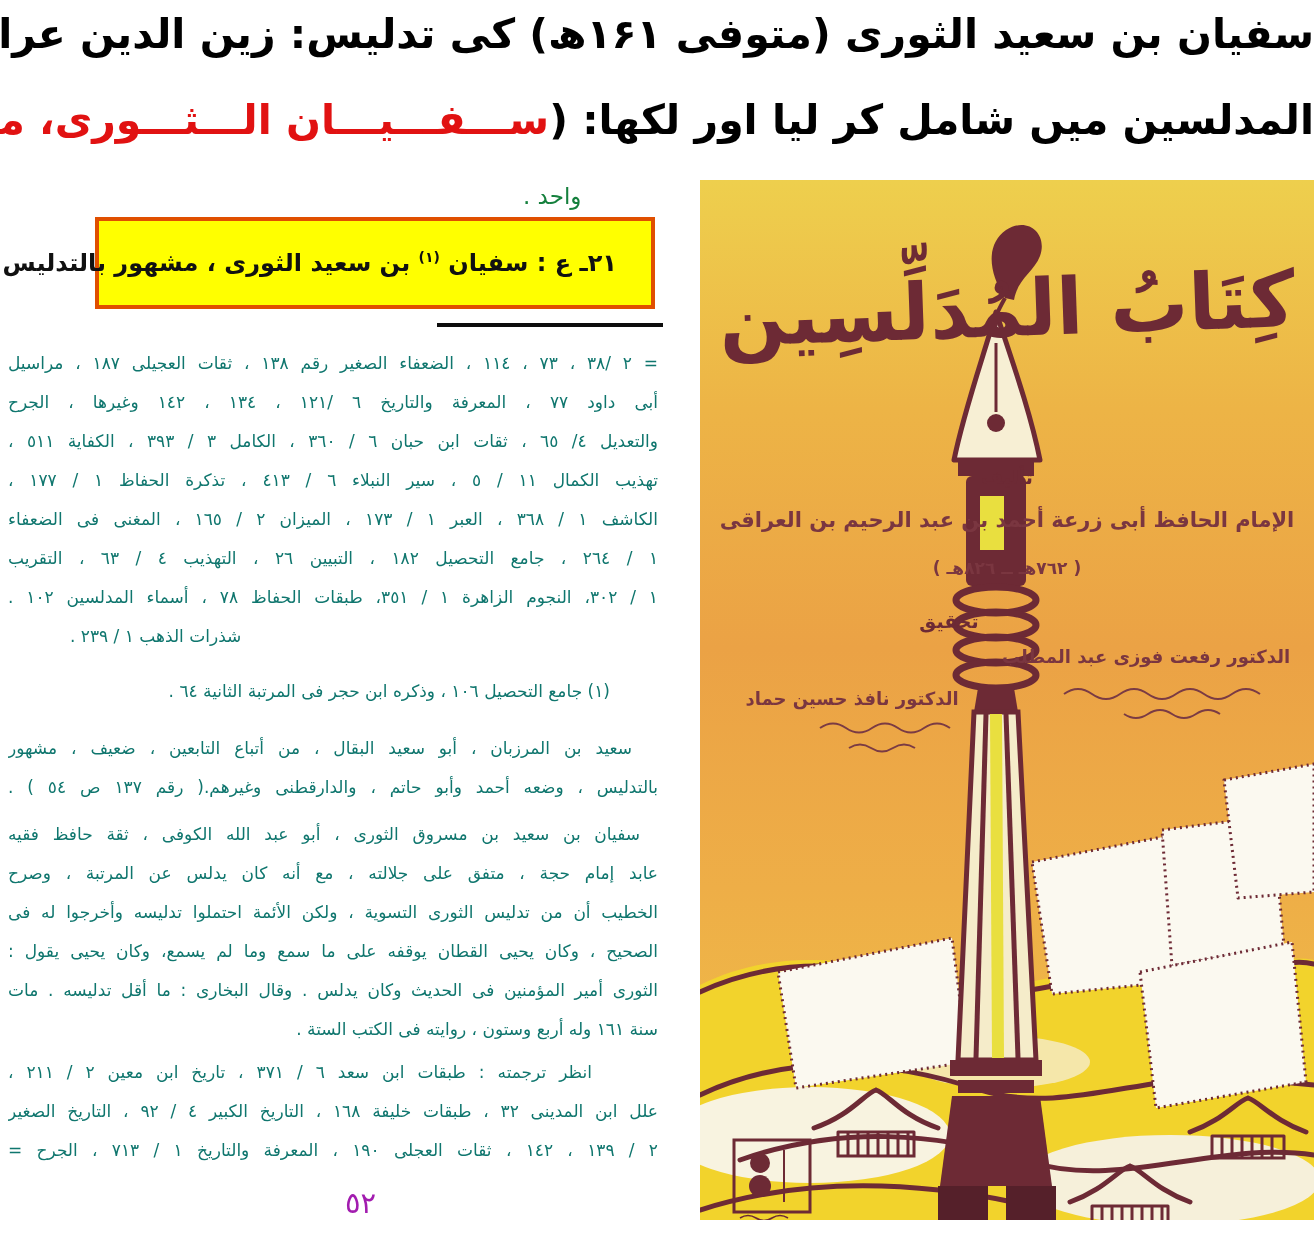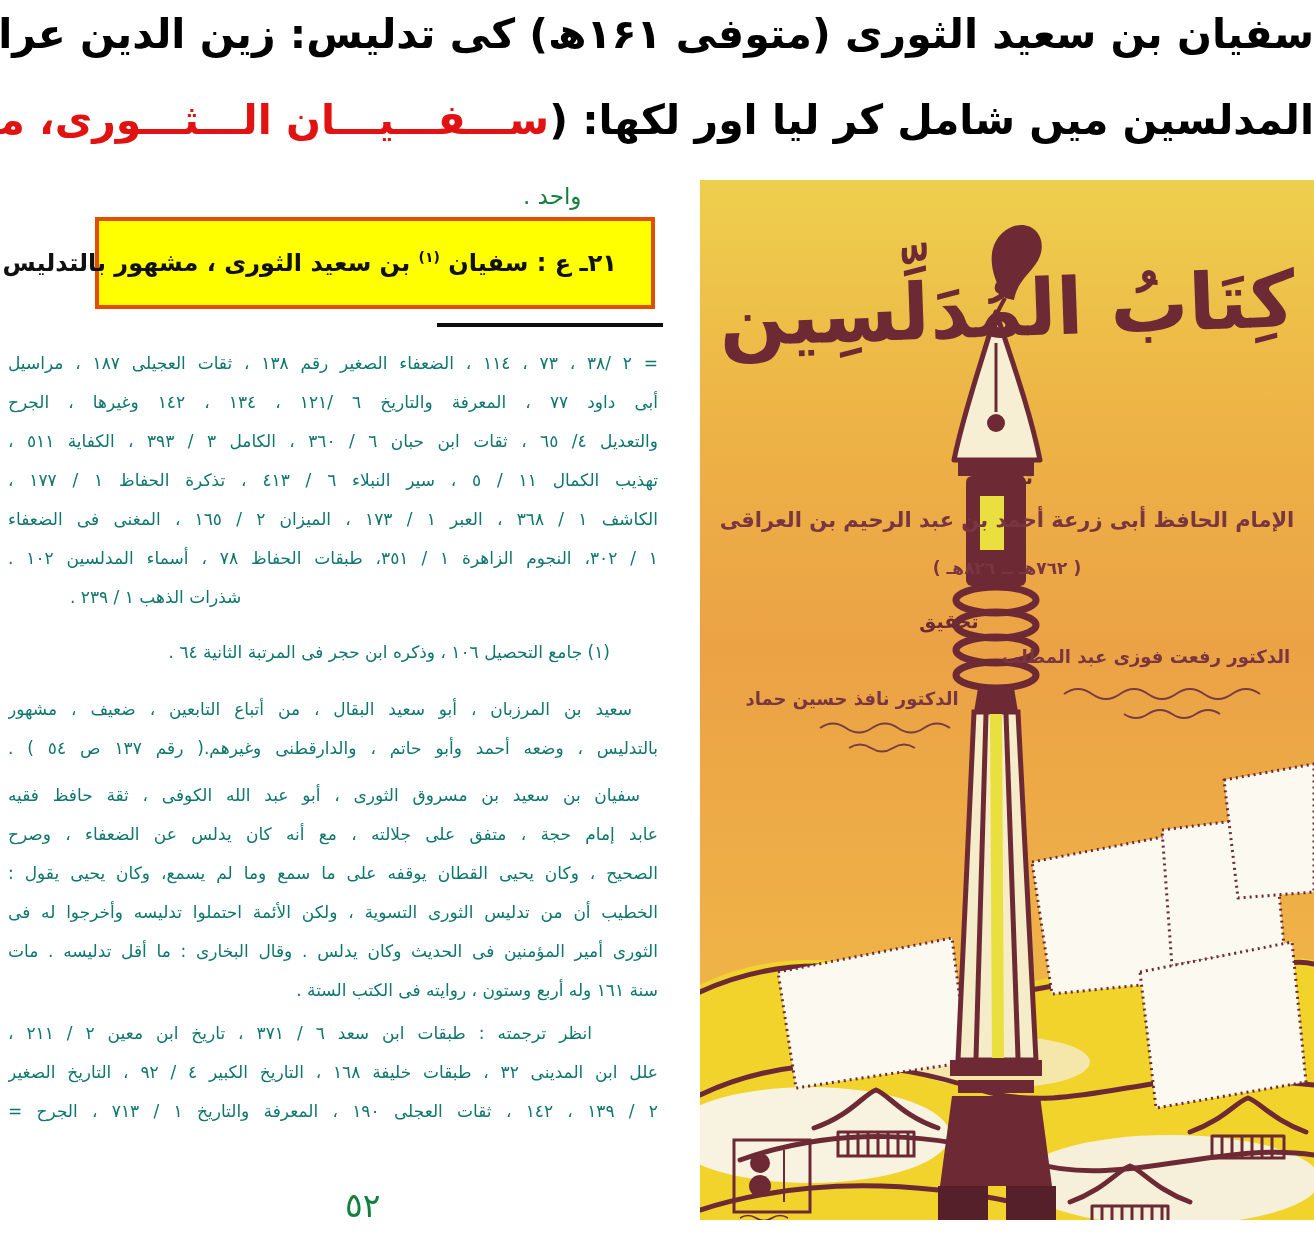--- a/index.html
+++ b/index.html
@@ -42,21 +42,21 @@
   .ll{text-align:right;text-align-last:left;padding-left:62px;}
   .in48{padding-right:48px;}
   .in26{padding-right:26px;}
   .in18{padding-right:18px;}
   .in66{padding-right:66px;}
   .g16{margin-top:16px;}
   .g18{margin-top:18px;}
   .g8{margin-top:8px;}
   .g4{margin-top:4px;}
   .page-num{
-    position:absolute;top:1186px;left:345px;font-size:33px;color:#15803d;direction:rtl;
+    position:absolute;top:1186px;left:345px;font-size:29px;color:#a21caf;direction:rtl;
   }
   
   .cover{
     position:absolute;top:180px;left:700px;width:614px;height:1040px;overflow:hidden;
   }
   .cover svg{position:absolute;top:0;left:0;}
   .cover-text{position:absolute;direction:rtl;color:#6d2a35;text-align:center;}
   .cover-title{top:84px;left:0;width:614px;font-size:78px;font-weight:bold;
     transform:rotate(-2deg);letter-spacing:0;}
   .cover-byline{top:286px;left:0;width:614px;font-size:19px;font-weight:bold;}
@@ -85,29 +85,30 @@
   </div>
 
   <div class="rule"></div>
 
   <div class="scan-body">
     <div class="bl jl">= ٢ /٣٨ ، ٧٣ ، ١١٤ ، الضعفاء الصغير رقم ١٣٨ ، ثقات العجيلى ١٨٧ ، مراسيل</div>
     <div class="bl jl">أبى داود ٧٧ ، المعرفة والتاريخ ٦ /١٢١ ، ١٣٤ ، ١٤٢ وغيرها ، الجرح</div>
     <div class="bl jl">والتعديل ٤/ ٦٥ ، ثقات ابن حبان ٦ / ٣٦٠ ، الكامل ٣ / ٣٩٣ ، الكفاية ٥١١ ،</div>
     <div class="bl jl">تهذيب الكمال ١١ / ٥ ، سير النبلاء ٦ / ٤١٣ ، تذكرة الحفاظ ١ / ١٧٧ ،</div>
     <div class="bl jl">الكاشف ١ / ٣٦٨ ، العبر ١ / ١٧٣ ، الميزان ٢ / ١٦٥ ، المغنى فى الضعفاء</div>
+    <div class="bl jl">١ / ٢٦٤ ، جامع التحصيل ١٨٢ ، التبيين ٢٦ ، التهذيب ٤ / ٦٣ ، التقريب</div>
     <div class="bl jl">١ / ٣٠٢، النجوم الزاهرة ١ / ٣٥١، طبقات الحفاظ ٧٨ ، أسماء المدلسين ١٠٢ .</div>
     <div class="bl ll">شذرات الذهب ١ / ٢٣٩ .</div>
     <div class="bl rl in48 g16">(١) جامع التحصيل ١٠٦ ، وذكره ابن حجر فى المرتبة الثانية ٦٤ .</div>
     <div class="bl jl in26 g18">سعيد بن المرزبان ، أبو سعيد البقال ، من أتباع التابعين ، ضعيف ، مشهور</div>
     <div class="bl jl">بالتدليس ، وضعه أحمد وأبو حاتم ، والدارقطنى وغيرهم.( رقم ١٣٧ ص ٥٤ ) .</div>
     <div class="bl jl in18 g8">سفيان بن سعيد بن مسروق الثورى ، أبو عبد الله الكوفى ، ثقة حافظ فقيه</div>
-    <div class="bl jl">عابد إمام حجة ، متفق على جلالته ، مع أنه كان يدلس عن الضعفاء ، وصرح</div>
+    <div class="bl jl">عابد إمام حجة ، متفق على جلالته ، مع أنه كان يدلس عن المرتبة ، وصرح</div>
+    <div class="bl jl">الخطيب أن من تدليس الثورى التسوية ، ولكن الأئمة احتملوا تدليسه وأخرجوا له فى</div>
     <div class="bl jl">الصحيح ، وكان يحيى القطان يوقفه على ما سمع وما لم يسمع، وكان يحيى يقول :</div>
-    <div class="bl jl">الخطيب أن من تدليس الثورى التسوية ، ولكن الأئمة احتملوا تدليسه وأخرجوا له فى</div>
     <div class="bl jl">الثورى أمير المؤمنين فى الحديث وكان يدلس . وقال البخارى : ما أقل تدليسه . مات</div>
     <div class="bl rl">سنة ١٦١ وله أربع وستون ، روايته فى الكتب الستة .</div>
     <div class="bl jl in66 g4">انظر ترجمته : طبقات ابن سعد ٦ / ٣٧١ ، تاريخ ابن معين ٢ / ٢١١ ،</div>
     <div class="bl jl">علل ابن المدينى ٣٢ ، طبقات خليفة ١٦٨ ، التاريخ الكبير ٤ / ٩٢ ، التاريخ الصغير</div>
     <div class="bl jl">٢ / ١٣٩ ، ١٤٢ ، ثقات العجلى ١٩٠ ، المعرفة والتاريخ ١ / ٧١٣ ، الجرح =</div>
   </div>
 
   <div class="page-num">٥٢</div>
 
   <div class="cover">

